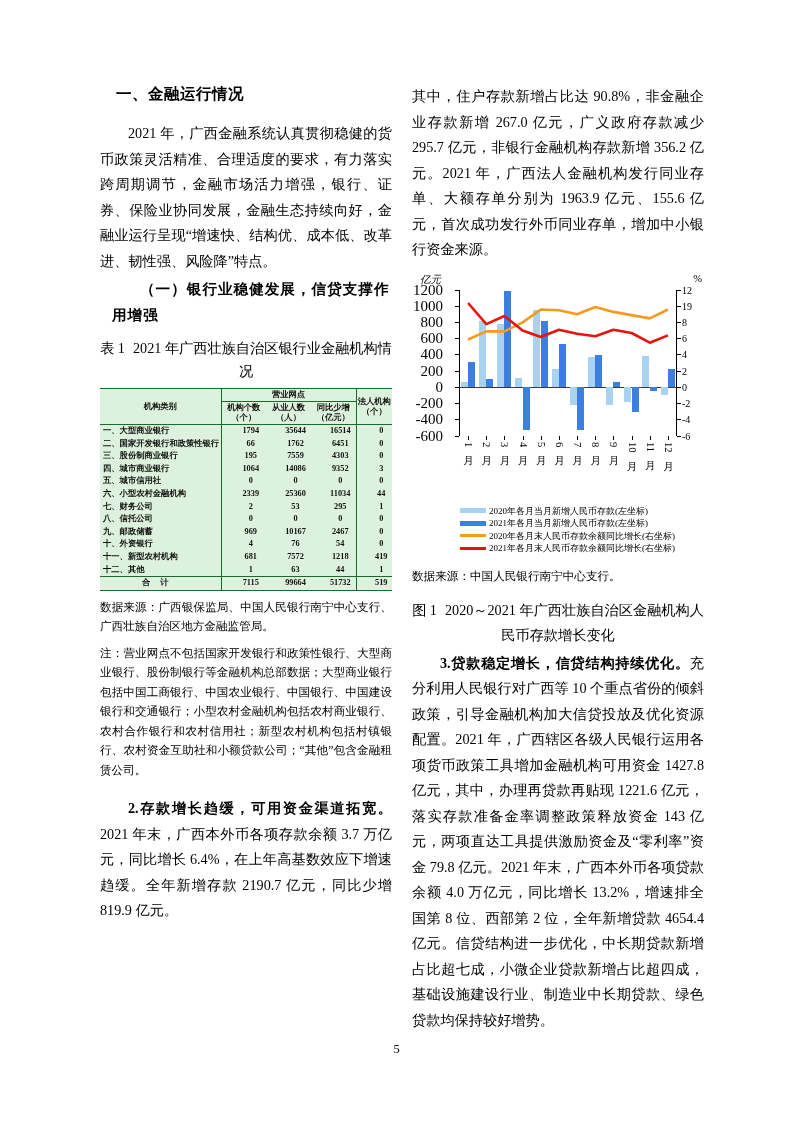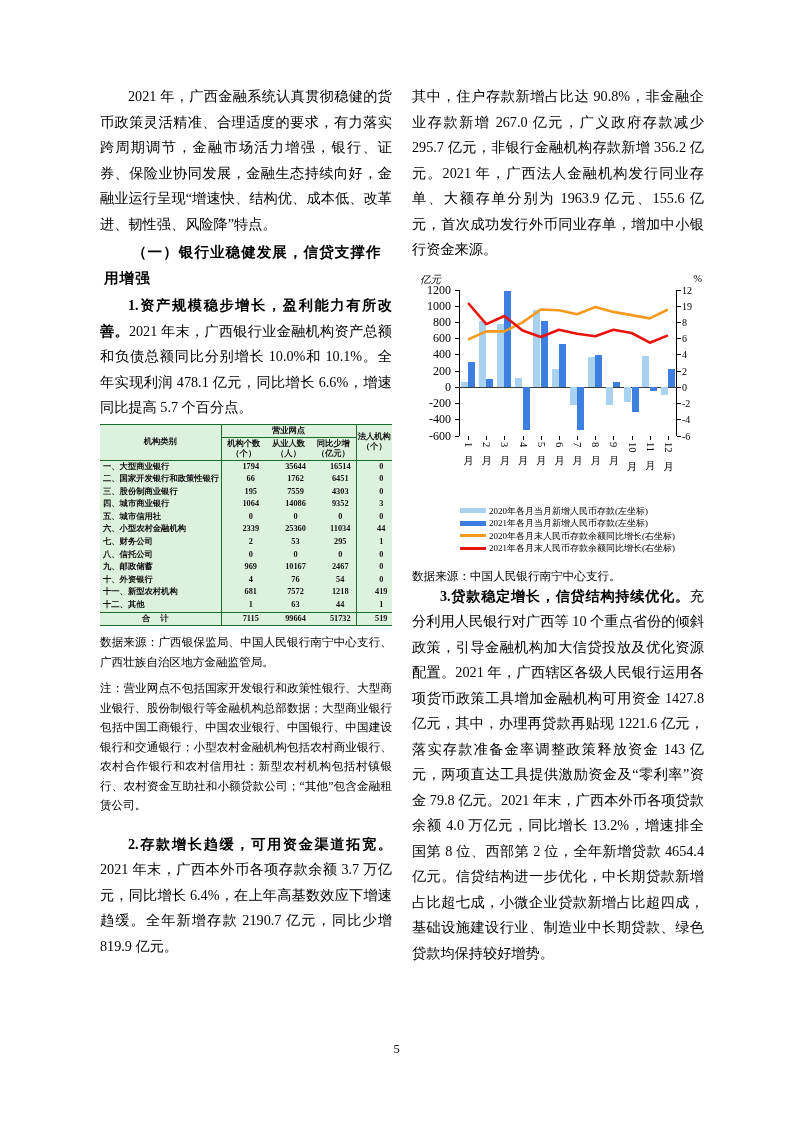--- a/index.html
+++ b/index.html
@@ -42,21 +42,21 @@
     line-height: 25.5px;
     text-align: justify;
     text-justify: inter-ideograph;
     text-indent: 28px;
   }
   p.body.noindent { text-indent: 0; }
   .h2 {
     font-weight: bold;
     font-size: 14.6px;
     line-height: 25.5px;
-    margin: 0 0 2px 4px;
+    margin: 0 0 2px 12px;
     text-indent: 28px;
     letter-spacing: 1px;
   }
   .runhead { font-weight: bold; }
 
   .tbl-caption {
     font-size: 14.2px;
     line-height: 23px;
     margin: 9px 0 5px 0;
     text-align: center;
@@ -139,22 +139,22 @@
     font-size: 10.5px;
   }
   .plot {
     position: absolute;
     left: 47px; top: 17px;
     width: 218px; height: 146px;
   }
   .ytick {
     position: absolute;
     right: 100%;
-    margin-right: 8px;
-    font-size: 12px;
+    margin-right: 16px;
+    font-size: 15px;
     transform: translateY(-50%);
     white-space: nowrap;
   }
   .ytick-r {
     position: absolute;
     left: 100%;
     margin-left: 5px;
     font-size: 10px;
     transform: translateY(-50%);
     white-space: nowrap;
@@ -236,27 +236,28 @@
     font-size: 12.5px;
   }
 </style>
 </head>
 <body>
 
 <div class="page">
 
   <div class="col col-left">
 
+    <h1 class="h1">一、金融运行情况</h1>
 
     <p class="body">2021 年，广西金融系统认真贯彻稳健的货币政策灵活精准、合理适度的要求，有力落实跨周期调节，金融市场活力增强，银行、证券、保险业协同发展，金融生态持续向好，金融业运行呈现“增速快、结构优、成本低、改革进、韧性强、风险降”特点。</p>
 
     <p class="h2">（一）银行业稳健发展，信贷支撑作用增强</p>
 
-    <p class="body"><span class="runhead">1.资产规模稳步增长，盈利能力有所改善。</span><span>2021 年末，广西银行业金融机构资产总额和负债总额同比分别增长 10.0%和 10.1%。全年实现利润 478.1 亿元，同比增长 6.6%，增速同比提高 5.7 个百分点。</span></p>
-
+
+    <p class="tbl-caption"><span class="lead">表 1</span><span>2021 年广西壮族自治区银行业金融机构情况</span></p>
 
     <table class="t1">
       <colgroup>
         <col style="width:121px">
         <col style="width:45px">
         <col style="width:45px">
         <col style="width:45px">
         <col style="width:36px">
       </colgroup>
       <tbody>
@@ -507,20 +508,21 @@
             <span>2020年各月末人民币存款余额同比增长(右坐标)</span>
           </div>
           <div class="row">
             <span class="swatch line" style="background: rgb(232, 20, 12);"></span>
             <span>2021年各月末人民币存款余额同比增长(右坐标)</span>
           </div>
         </div>
 
       <p class="src"><span>数据来源：</span><span>中国人民银行南宁中心支行。</span></p>
 
+      <p class="figcap"><span class="lead">图 1</span><span>2020～2021 年广西壮族自治区金融机构人民币存款增长变化</span></p>
     </div>
 
     <p class="body"><span class="runhead">3.贷款稳定增长，信贷结构持续优化。</span><span>充分利用人民银行对广西等 10 个重点省份的倾斜政策，引导金融机构加大信贷投放及优化资源配置。2021 年，广西辖区各级人民银行运用各项货币政策工具增加金融机构可用资金 1427.8 亿元，其中，办理再贷款再贴现 1221.6 亿元，落实存款准备金率调整政策释放资金 143 亿元，两项直达工具提供激励资金及“零利率”资金 79.8 亿元。2021 年末，广西本外币各项贷款余额 4.0 万亿元，同比增长 13.2%，增速排全国第 8 位、西部第 2 位，全年新增贷款 4654.4 亿元。信贷结构进一步优化，中长期贷款新增占比超七成，小微企业贷款新增占比超四成，基础设施建设行业、制造业中长期贷款、绿色贷款均保持较好增势。</span></p>
 
   </div>
 
   <div class="pageno">5</div>
 </div>
 
 </body></html>

